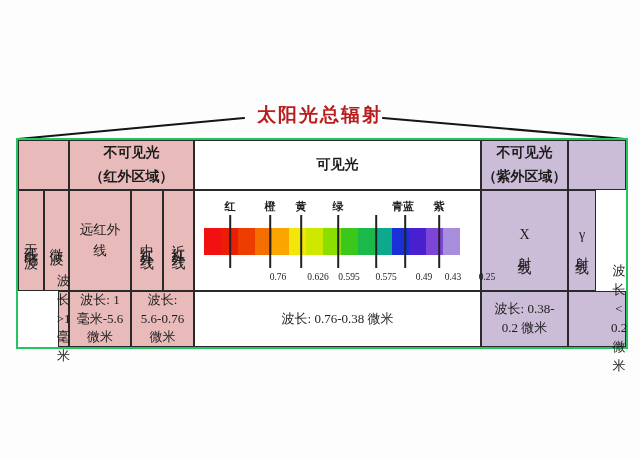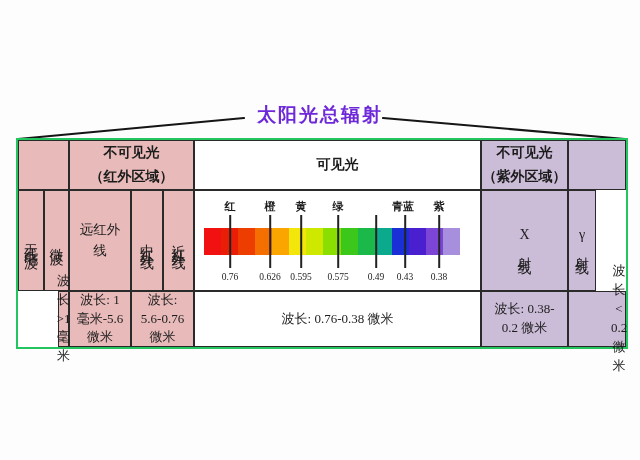--- a/index.html
+++ b/index.html
@@ -37,28 +37,28 @@
   .b6{grid-column:8/10;padding-left:44px;}
   
   .speccell{padding:0;}
   .spectrum{position:relative;width:100%;height:100%;}
   .spec-bar{position:absolute;top:37px;height:27px;z-index:1;}
   .st{position:absolute;top:24px;height:53px;width:1.6px;background:#222;
       transform:translateX(-50%);z-index:2;}
   .sl{position:absolute;top:7px;transform:translateX(-50%);font-size:11px;
       font-weight:600;white-space:nowrap;z-index:3;}
   .sv{position:absolute;top:79px;transform:translateX(-50%);font-size:9.5px;
-      white-space:nowrap;z-index:3;}
+      white-space:nowrap;z-index:3;margin-left:48px;}
 </style>
 </head>
 <body>
 
 <div class="stage">
 
-  <div class="title" style="color: #6d28d9;">太阳光总辐射</div>
+  <div class="title" style="color: #b91c1c;">太阳光总辐射</div>
 
   <svg class="connectors" width="640" height="44" viewBox="0 0 640 44">
     <line x1="244" y1="20" x2="18" y2="41" stroke="#151515" stroke-width="2.2" stroke-linecap="round"></line>
     <line x1="383" y1="20" x2="625" y2="41" stroke="#151515" stroke-width="2.2" stroke-linecap="round"></line>
   </svg>
 
   <div class="grid">
 
     <div class="cell pink h1"></div>
     <div class="cell pink h2 hdr pre">不可见光
@@ -84,21 +84,21 @@
           <span class="sv" style="left: 26.3%;">0.626</span>
           <div class="st" style="left: 37.2%;"></div>
           <span class="sv" style="left: 37.2%;">0.595</span>
           <div class="st" style="left: 50.2%;"></div>
           <span class="sv" style="left: 50.2%;">0.575</span>
           <div class="st" style="left: 63.5%;"></div>
           <span class="sv" style="left: 63.5%;">0.49</span>
           <div class="st" style="left: 73.7%;"></div>
           <span class="sv" style="left: 73.7%;">0.43</span>
           <div class="st" style="left: 85.6%;"></div>
-          <span class="sv" style="left: 85.6%;">0.38</span>
+          <span class="sv" style="left: 85.6%;">0.25</span>
           <span class="sl" style="left: 12.3%;">红</span>
           <span class="sl" style="left: 26.3%;">橙</span>
           <span class="sl" style="left: 37.2%;">黄</span>
           <span class="sl" style="left: 50.2%;">绿</span>
           <span class="sl" style="left: 73%;">青蓝</span>
           <span class="sl" style="left: 85.6%;">紫</span>
         </div>
     </div>
 
     <div class="cell purple vert">X射线</div>

